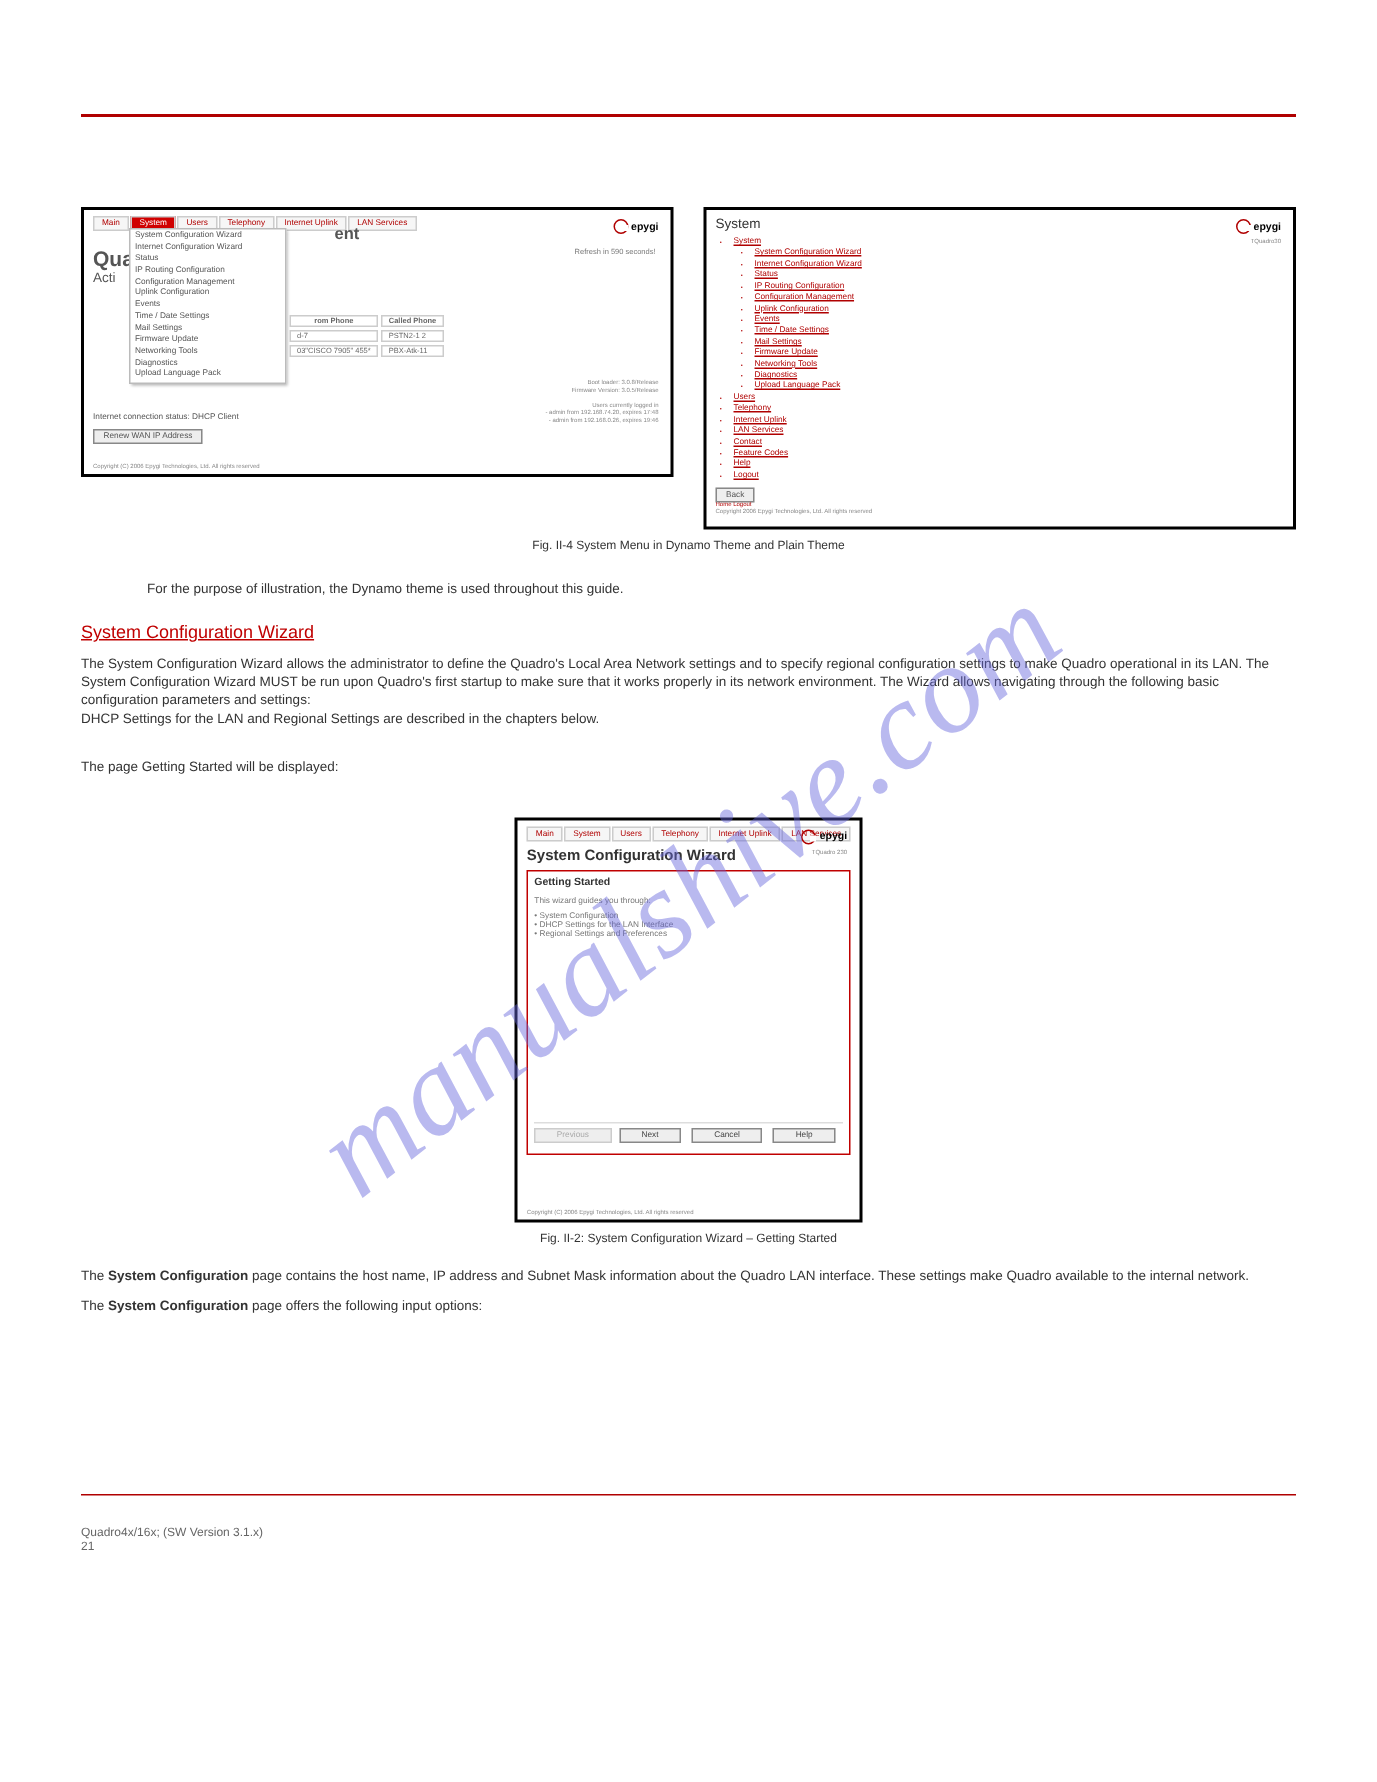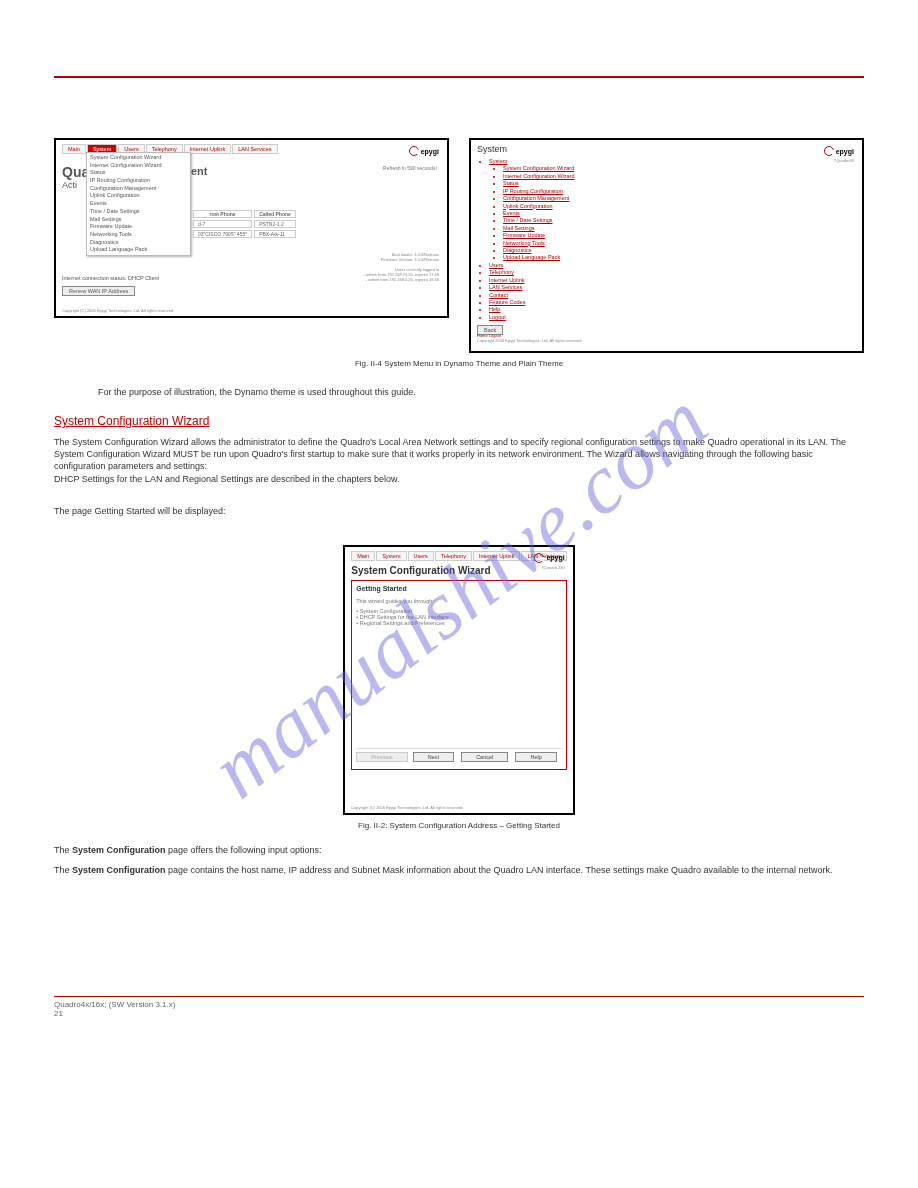--- a/index.html
+++ b/index.html
@@ -43,21 +43,21 @@
   .wizhead strong { font-size: 7px; color: #333; }
   .wizbullets { margin-top: 4px; font-size: 5.5px; color: #777; }
   .wizbullets div::before { content: "• "; }
   .wizbtns { display: flex; border-top: 1px solid #ddd; }
   .wizbtns div { flex: 1; text-align: center; padding: 3px 0; }
   .wizbtns span { display: inline-block; border: 1px solid #888; padding: 1px 14px; font-size: 5.5px; background: #eee; }
   .wizbtns span.dis { color: #aaa; border-color: #ccc; }
   .bottom { font-size: 9px; line-height: 1.35; margin-top: 14px; }
   .bold { font-weight: bold; }
   .botline { border-top: 1.5px solid #b00000; margin-top: 120px; }
-  .footer { display: flex; font-size: 8px; color: #666; margin-top: 3px; flex-direction: column; }
+  .footer { display: flex; font-size: 8px; color: #666; margin-top: 20px; flex-direction: column; }
   .watermark { position: absolute; left: 50%; top: 50%; transform: translate(-50%, -50%) rotate(-38deg); font-size: 84px; color: rgba(100,100,220,0.45); font-family: Georgia, serif; font-style: italic; pointer-events: none; white-space: nowrap; letter-spacing: 1px; }
   .tbl { position: absolute; top: 70px; left: 8px; font-size: 5px; color: #666; }
   .tbl th, .tbl td { border: 1px solid #ccc; padding: 0 4px; }
 </style>
 </head>
 <body>
 
 <div class="page">
   <div class="header-area"></div>
   <div class="topline"></div>
@@ -88,21 +88,21 @@
           <div>Configuration Management</div>
           <div>Uplink Configuration</div>
           <div>Events</div>
           <div>Time / Date Settings</div>
           <div>Mail Settings</div>
           <div>Firmware Update</div>
           <div>Networking Tools</div>
           <div>Diagnostics</div>
           <div>Upload Language Pack</div>
         </div>
-        <div style="position:absolute;top:25px;left:135px;font-size:11px;font-weight:bold;">ent</div>
+        <div style="position:absolute;top:10px;left:135px;font-size:11px;font-weight:bold;padding-left:32px;">ent</div>
         <div class="rightcol-top">Refresh in 590 seconds!</div>
         <table class="tbl" style="left:135px;top:68px;">
           <tbody>
               <tr>
                 <th>rom Phone</th>
                 <th>Called Phone</th>
               </tr>
           <tr>
                 <td>d-7</td>
                 <td>PSTN2-1 2</td>
@@ -213,30 +213,30 @@
           </div>
           <div class="wizbtns">
             <div><span class="dis">Previous</span></div>
             <div><span>Next</span></div>
             <div><span>Cancel</span></div>
             <div><span>Help</span></div>
           </div>
         </div>
         <div class="tinytxt" style="left:6px;bottom:3px;">Copyright (C) 2006 Epygi Technologies, Ltd. All rights reserved</div>
       </div>
-      <div class="caption">Fig. II-2: System Configuration Address – Getting Started</div>
+      <div class="caption">Fig. II-2: System Configuration Wizard – Getting Started</div>
     </div>
   </div>
 
   <div class="bottom">
     <p class="para" style="margin-top:8px;">
-      <span>The </span><span class="bold">System Configuration</span><span> page offers the following input options:</span>
+      <span>The </span><span class="bold">System Configuration</span><span> page contains the host name, IP address and Subnet Mask information about the Quadro LAN interface. These settings make Quadro available to the internal network.</span>
     </p>
     <p class="para" style="margin-top:8px;">
-      <span>The </span><span class="bold">System Configuration</span><span> page contains the host name, IP address and Subnet Mask information about the Quadro LAN interface. These settings make Quadro available to the internal network.</span>
+      <span>The </span><span class="bold">System Configuration</span><span> page offers the following input options:</span>
     </p>
   </div>
 
   <div class="botline"></div>
   <div class="footer">
     <span>Quadro4x/16x; (SW Version 3.1.x)</span>
     <span>21</span>
     <span></span>
   </div>
 </div>

